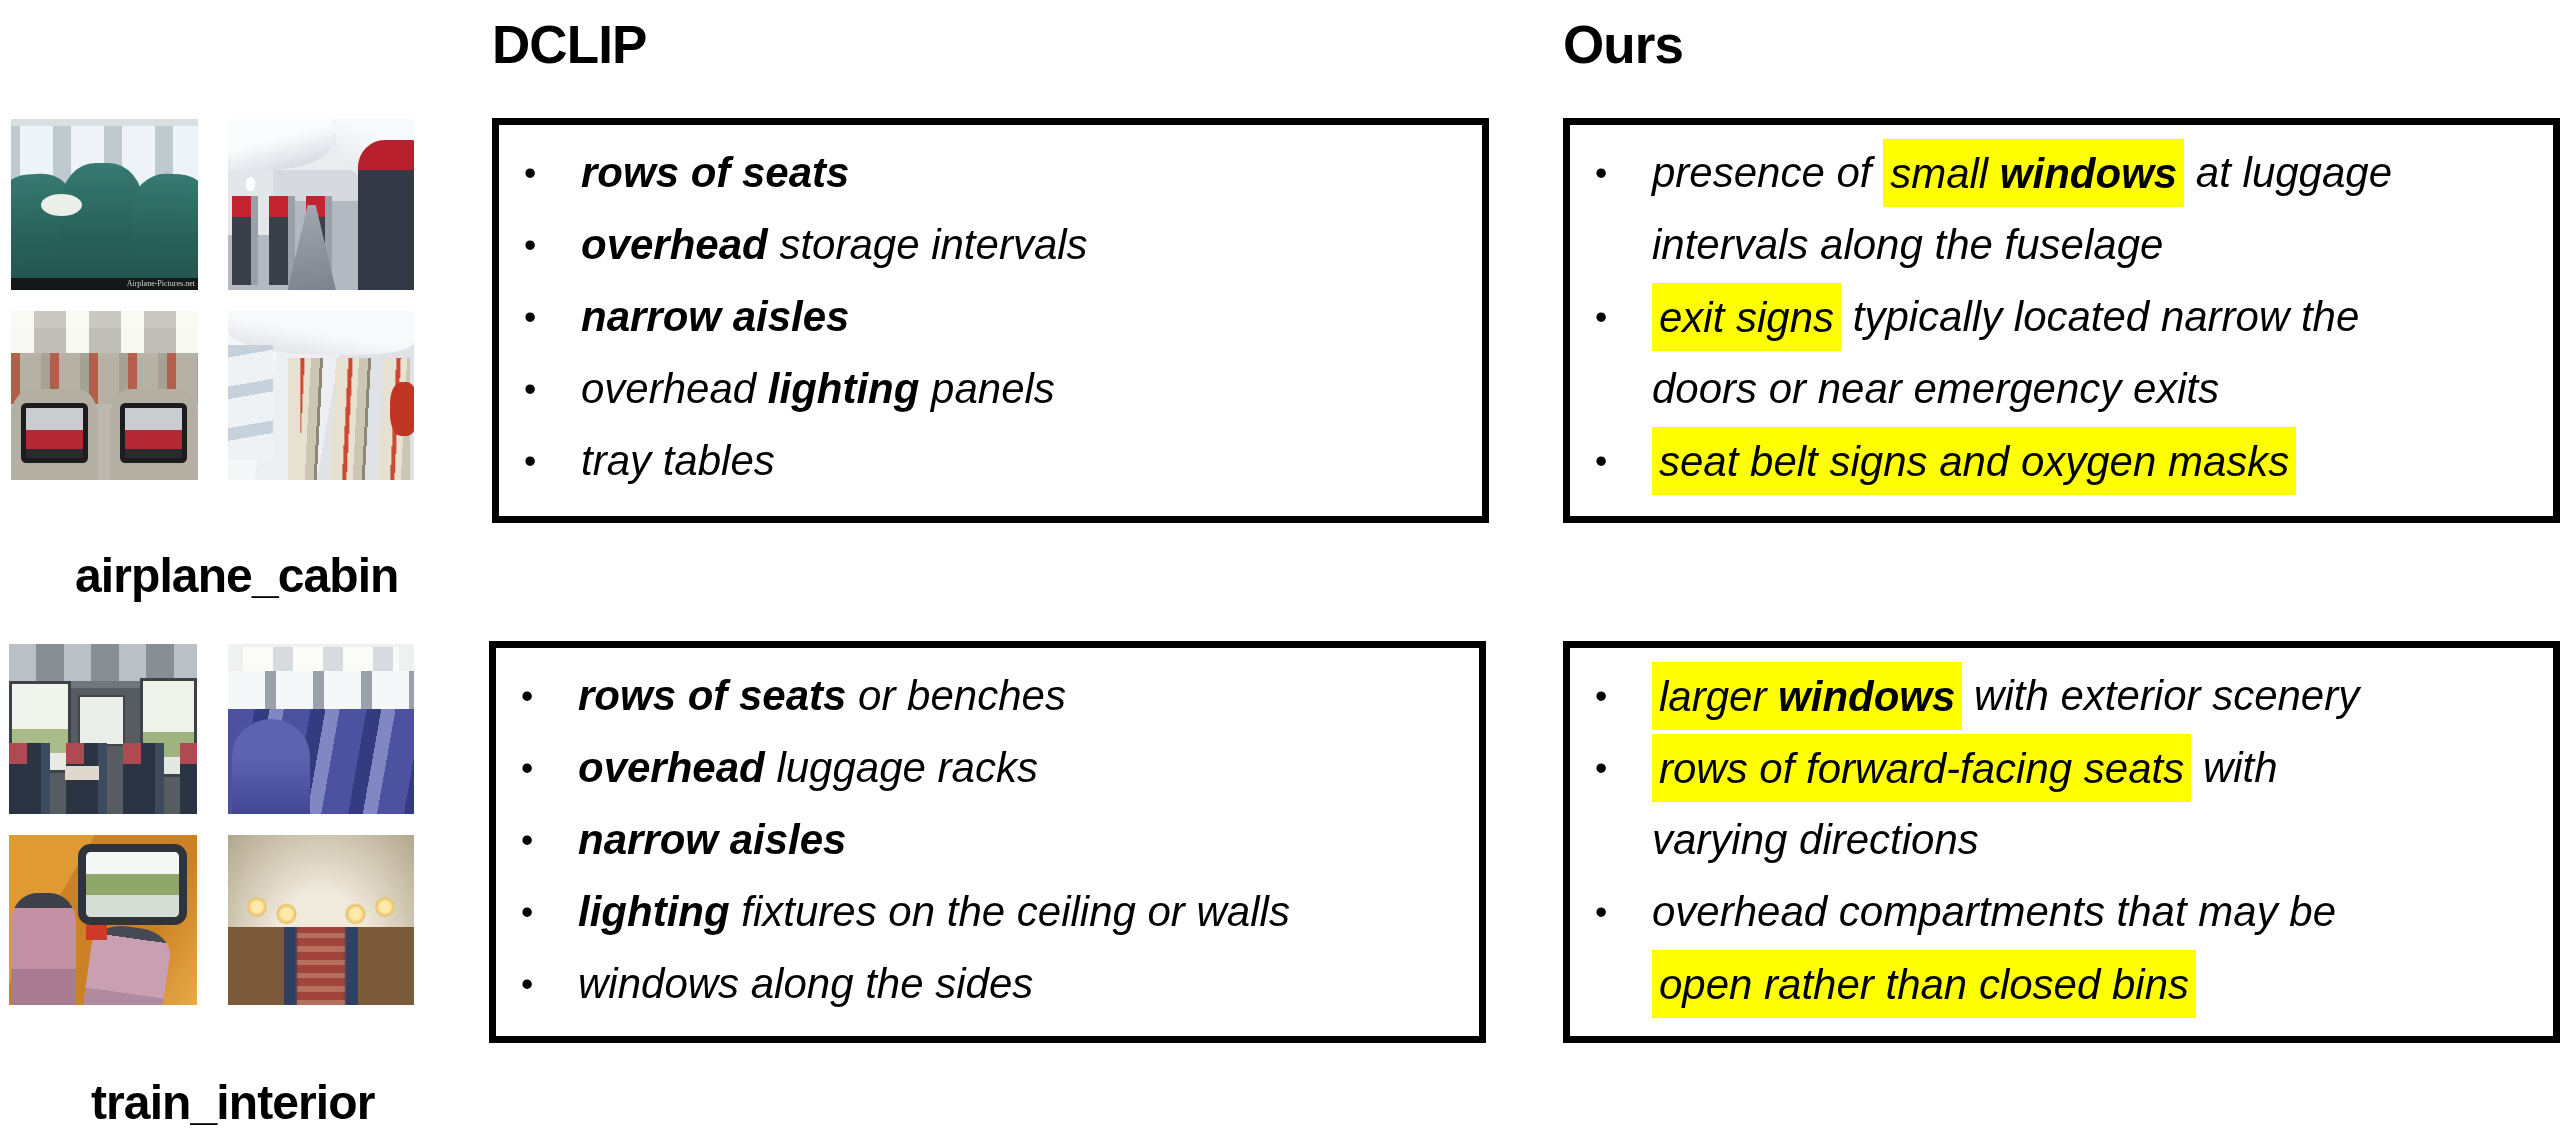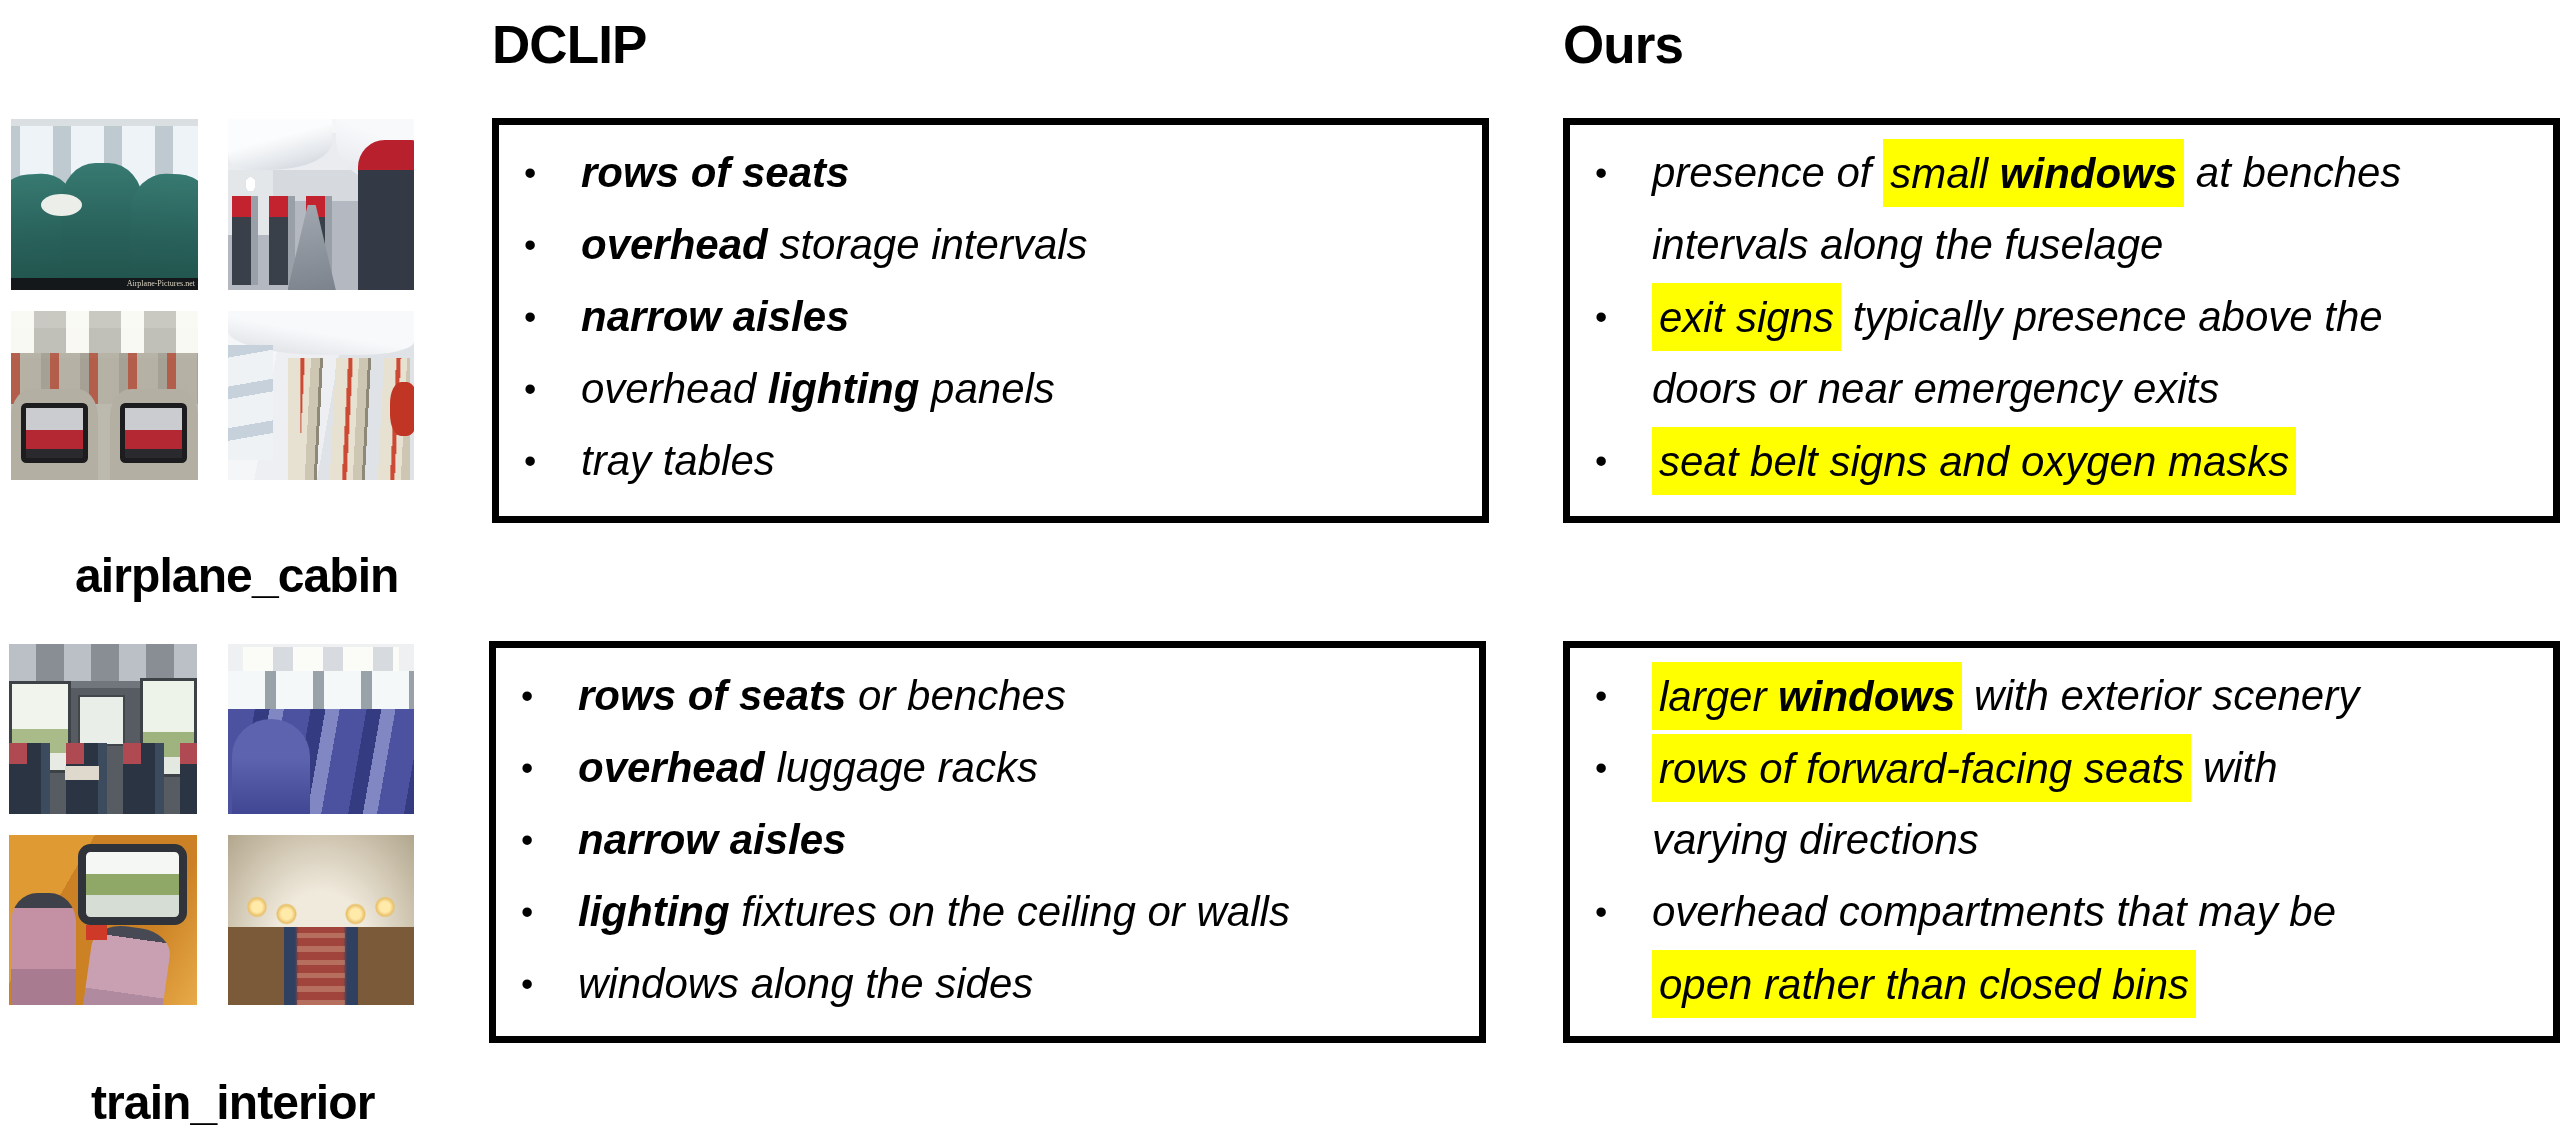--- a/index.html
+++ b/index.html
@@ -264,28 +264,28 @@
       <span class="dot">•</span>
       <div class="bullet-lines">
         <div class="line"><span>tray tables</span></div>
       </div>
     </div>
   </div>
 <div class="descbox" id="box-a-ours">
     <div class="bullet-row">
       <span class="dot">•</span>
       <div class="bullet-lines">
-        <div class="line"><span>presence of </span><span class="hl"><span>small </span><span class="b">windows</span></span><span> at benches</span></div>
+        <div class="line"><span>presence of </span><span class="hl"><span>small </span><span class="b">windows</span></span><span> at luggage</span></div>
         <div class="line"><span>intervals along the fuselage</span></div>
       </div>
     </div>
     <div class="bullet-row">
       <span class="dot">•</span>
       <div class="bullet-lines">
-        <div class="line"><span class="hl"><span>exit signs</span></span><span> typically presence above the</span></div>
+        <div class="line"><span class="hl"><span>exit signs</span></span><span> typically located narrow the</span></div>
         <div class="line"><span>doors or near emergency exits</span></div>
       </div>
     </div>
     <div class="bullet-row">
       <span class="dot">•</span>
       <div class="bullet-lines">
         <div class="line"><span class="hl"><span>seat belt signs and oxygen masks</span></span></div>
       </div>
     </div>
   </div>

